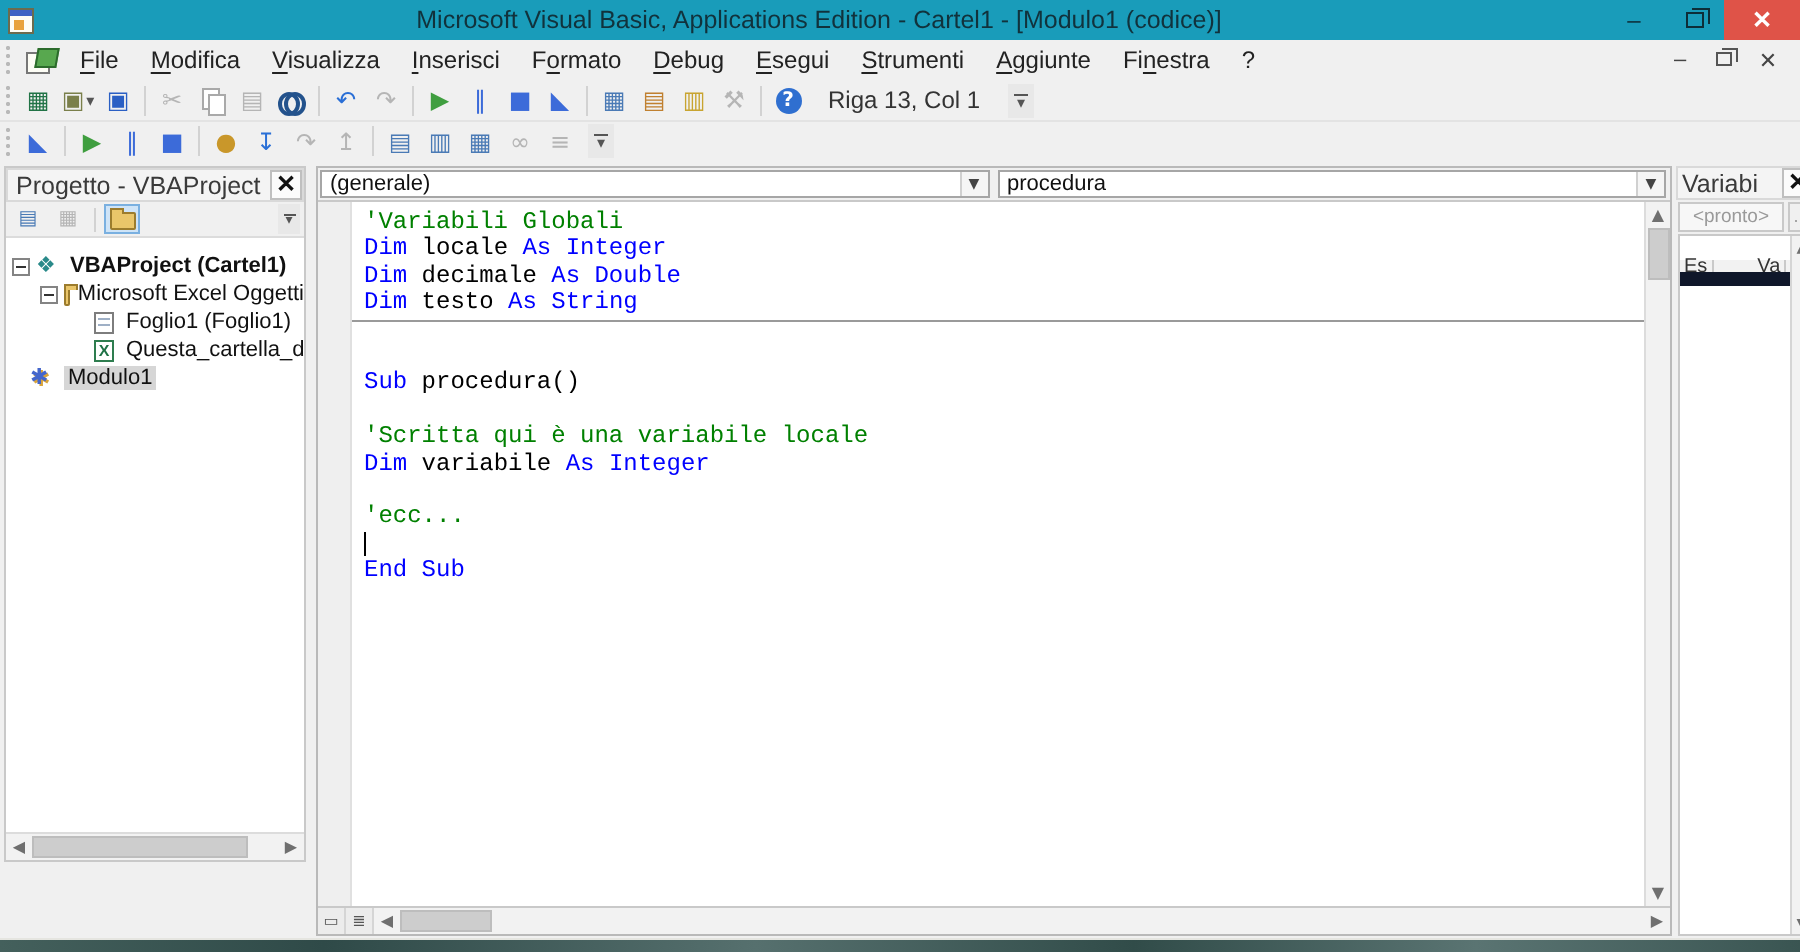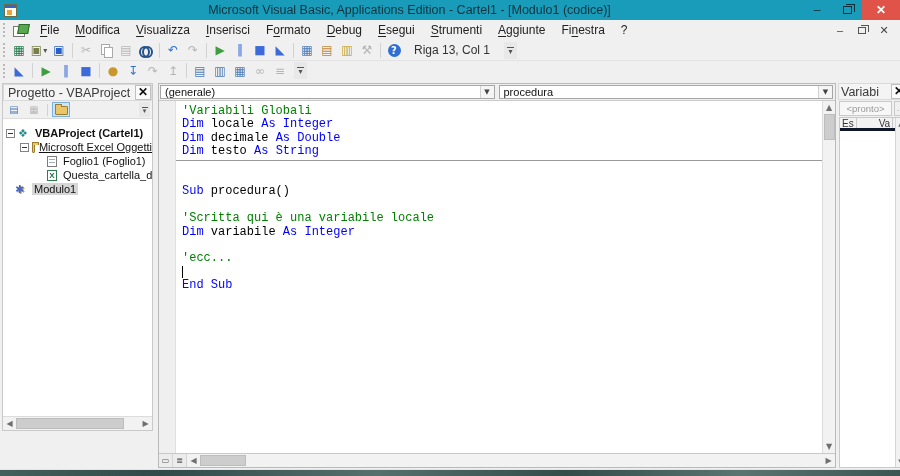--- a/index.html
+++ b/index.html
@@ -148,22 +148,22 @@
   
   .locals { position:absolute; left:838px; top:3px; width:70px; height:385px;
     display:flex; flex-direction:column; background:#f0f0f0; }
   .locals .panel-header { padding-left:2px; font-size:12.5px; }
   .pronto-row { height:17px; display:flex; align-items:center; gap:2px; padding:1px 1px; }
   .pronto-box { flex:1; height:15px; border:1px solid #c9c9c9; background:#f7f7f7; color:#9a9a9a;
     font-size:9.5px; display:flex; align-items:center; justify-content:center; }
   .dots-btn { width:13px; height:15px; border:1px solid #c9c9c9; background:#f0f0f0; color:#9a9a9a;
     font-size:9px; text-align:center; line-height:12px; }
   .locals-body { flex:1; position:relative; border:1px solid #c9c9c9; background:#fff; margin:0 1px; }
-  .locals-cols { position:absolute; left:0; top:0; right:11px; height:13px; display:flex;
-    background:#f2f2f2; border-bottom:3px solid #0f172a; font-size:10px; color:#333;gap:20px; }
+  .locals-cols { position:absolute; left:0; top:12px; right:11px; height:13px; display:flex;
+    background:#f2f2f2; border-bottom:7px solid #0f172a; font-size:10px; color:#333;gap:20px; }
   .locals-col { border-right:1px solid #c9c9c9; padding:0 2px; height:100%; display:flex; align-items:center; }
   .locals-vscroll { position:absolute; right:0; top:0; bottom:0; width:11px; background:#f2f2f2;
     border-left:1px solid #d5d5d5; display:flex; flex-direction:column; align-items:center; }
 </style>
 </head>
 <body>
 
 <div class="window">
 
   <div class="titlebar">
@@ -335,21 +335,21 @@
             <span class="icon-folder"></span>
           </span>
         <span class="ptb-overflow"></span>
       </div>
       <div class="tree">
           <div class="tree-row" style="padding-left: 3px;">
             <span class="exp"></span>
             <span class="ticon ticon-project"></span>
             <span class="tree-label bold">VBAProject (Cartel1)</span>
           </div>
-          <div class="tree-row" style="padding-left: 17px; text-decoration: underline;">
+          <div class="tree-row" style="padding-left: 17px;">
             <span class="exp"></span>
             <span class="icon-folder" style="margin-right: 4px;"></span>
             <span class="tree-label">Microsoft Excel Oggetti</span>
           </div>
           <div class="tree-row" style="padding-left: 31px;">
             <span class="exp-space"></span>
             <span class="ticon ticon-sheet"></span>
             <span class="tree-label">Foglio1 (Foglio1)</span>
           </div>
           <div class="tree-row" style="padding-left: 31px;">

